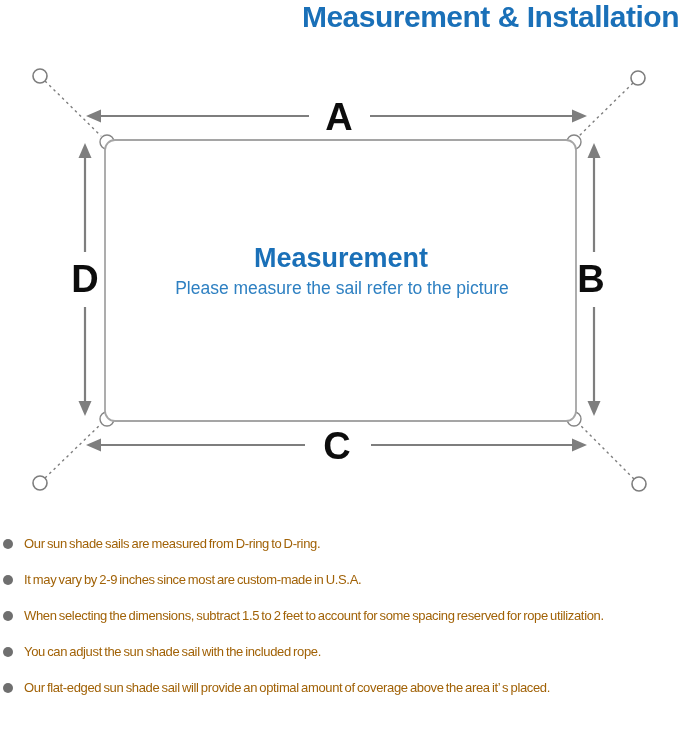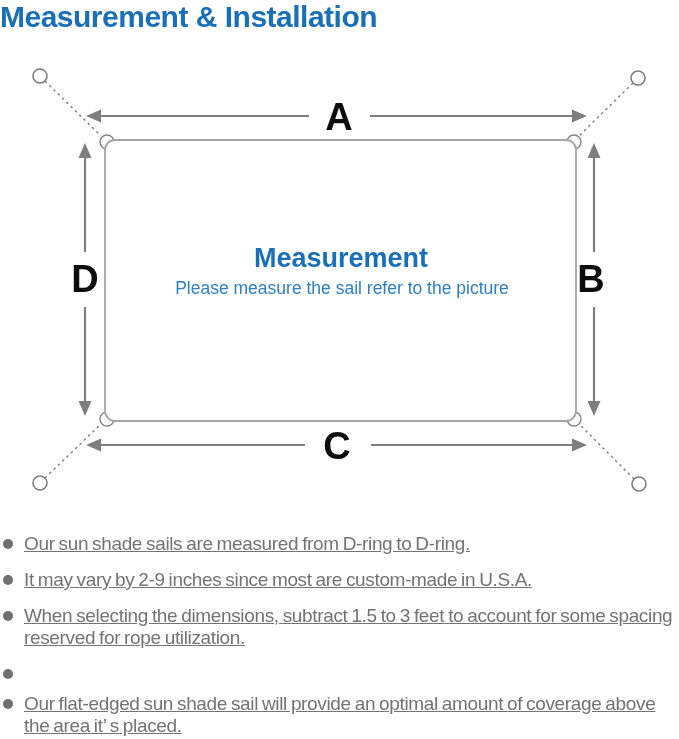--- a/index.html
+++ b/index.html
@@ -14,21 +14,21 @@
     height: 739px;
     background: #ffffff;
     overflow: hidden;
   }
   .page-title {
     position: absolute;
     top: 0px;
     left: 0;
     width: 100%;
     margin: 0;
-    text-align: left;
+    text-align: right;
     font-size: 30px;
     font-weight: bold;
     letter-spacing: -0.5px;
     color: #1a70b8;
   }
   .diagram {
     position: absolute;
     top: 0;
     left: 0;
   }
@@ -66,26 +66,25 @@
   }
   .dot {
     width: 10px;
     height: 10px;
     border-radius: 50%;
     background: #6f6f6f;
     margin: 6px 11px 0 0;
     flex-shrink: 0;
   }
   .note-text {
-    font-size: 19px;
+    font-size: 13px;
     line-height: 22px;
     letter-spacing: -0.35px;
     word-spacing: -1px;
-    color: #737373;
-    text-decoration: underline;
+    color: #a16207;
   }
 </style>
 </head>
 <body>
 
 <div class="page">
 
   <h1 class="page-title">Measurement &amp; Installation</h1>
 
   <svg class="diagram" width="679" height="512" viewBox="0 0 679 512" xmlns="http://www.w3.org/2000/svg">
@@ -157,24 +156,25 @@
     <li>
       <span class="dot"></span>
       <span class="note-text">Our sun shade sails are measured from D-ring to D-ring.</span>
     </li>
     <li>
       <span class="dot"></span>
       <span class="note-text">It may vary by 2-9 inches since most are custom-made in U.S.A.</span>
     </li>
     <li>
       <span class="dot"></span>
-      <span class="note-text">When selecting the dimensions, subtract 1.5 to 3 feet to account for some spacing reserved for rope utilization.</span>
+      <span class="note-text">When selecting the dimensions, subtract 1.5 to 2 feet to account for some spacing reserved for rope utilization.</span>
     </li>
     <li>
       <span class="dot"></span>
+      <span class="note-text">You can adjust the sun shade sail with the included rope.</span>
     </li>
     <li>
       <span class="dot"></span>
       <span class="note-text">Our flat-edged sun shade sail will provide an optimal amount of coverage above the area it’ s placed.</span>
     </li>
   </ul>
 
 </div>
 
 </body></html>

